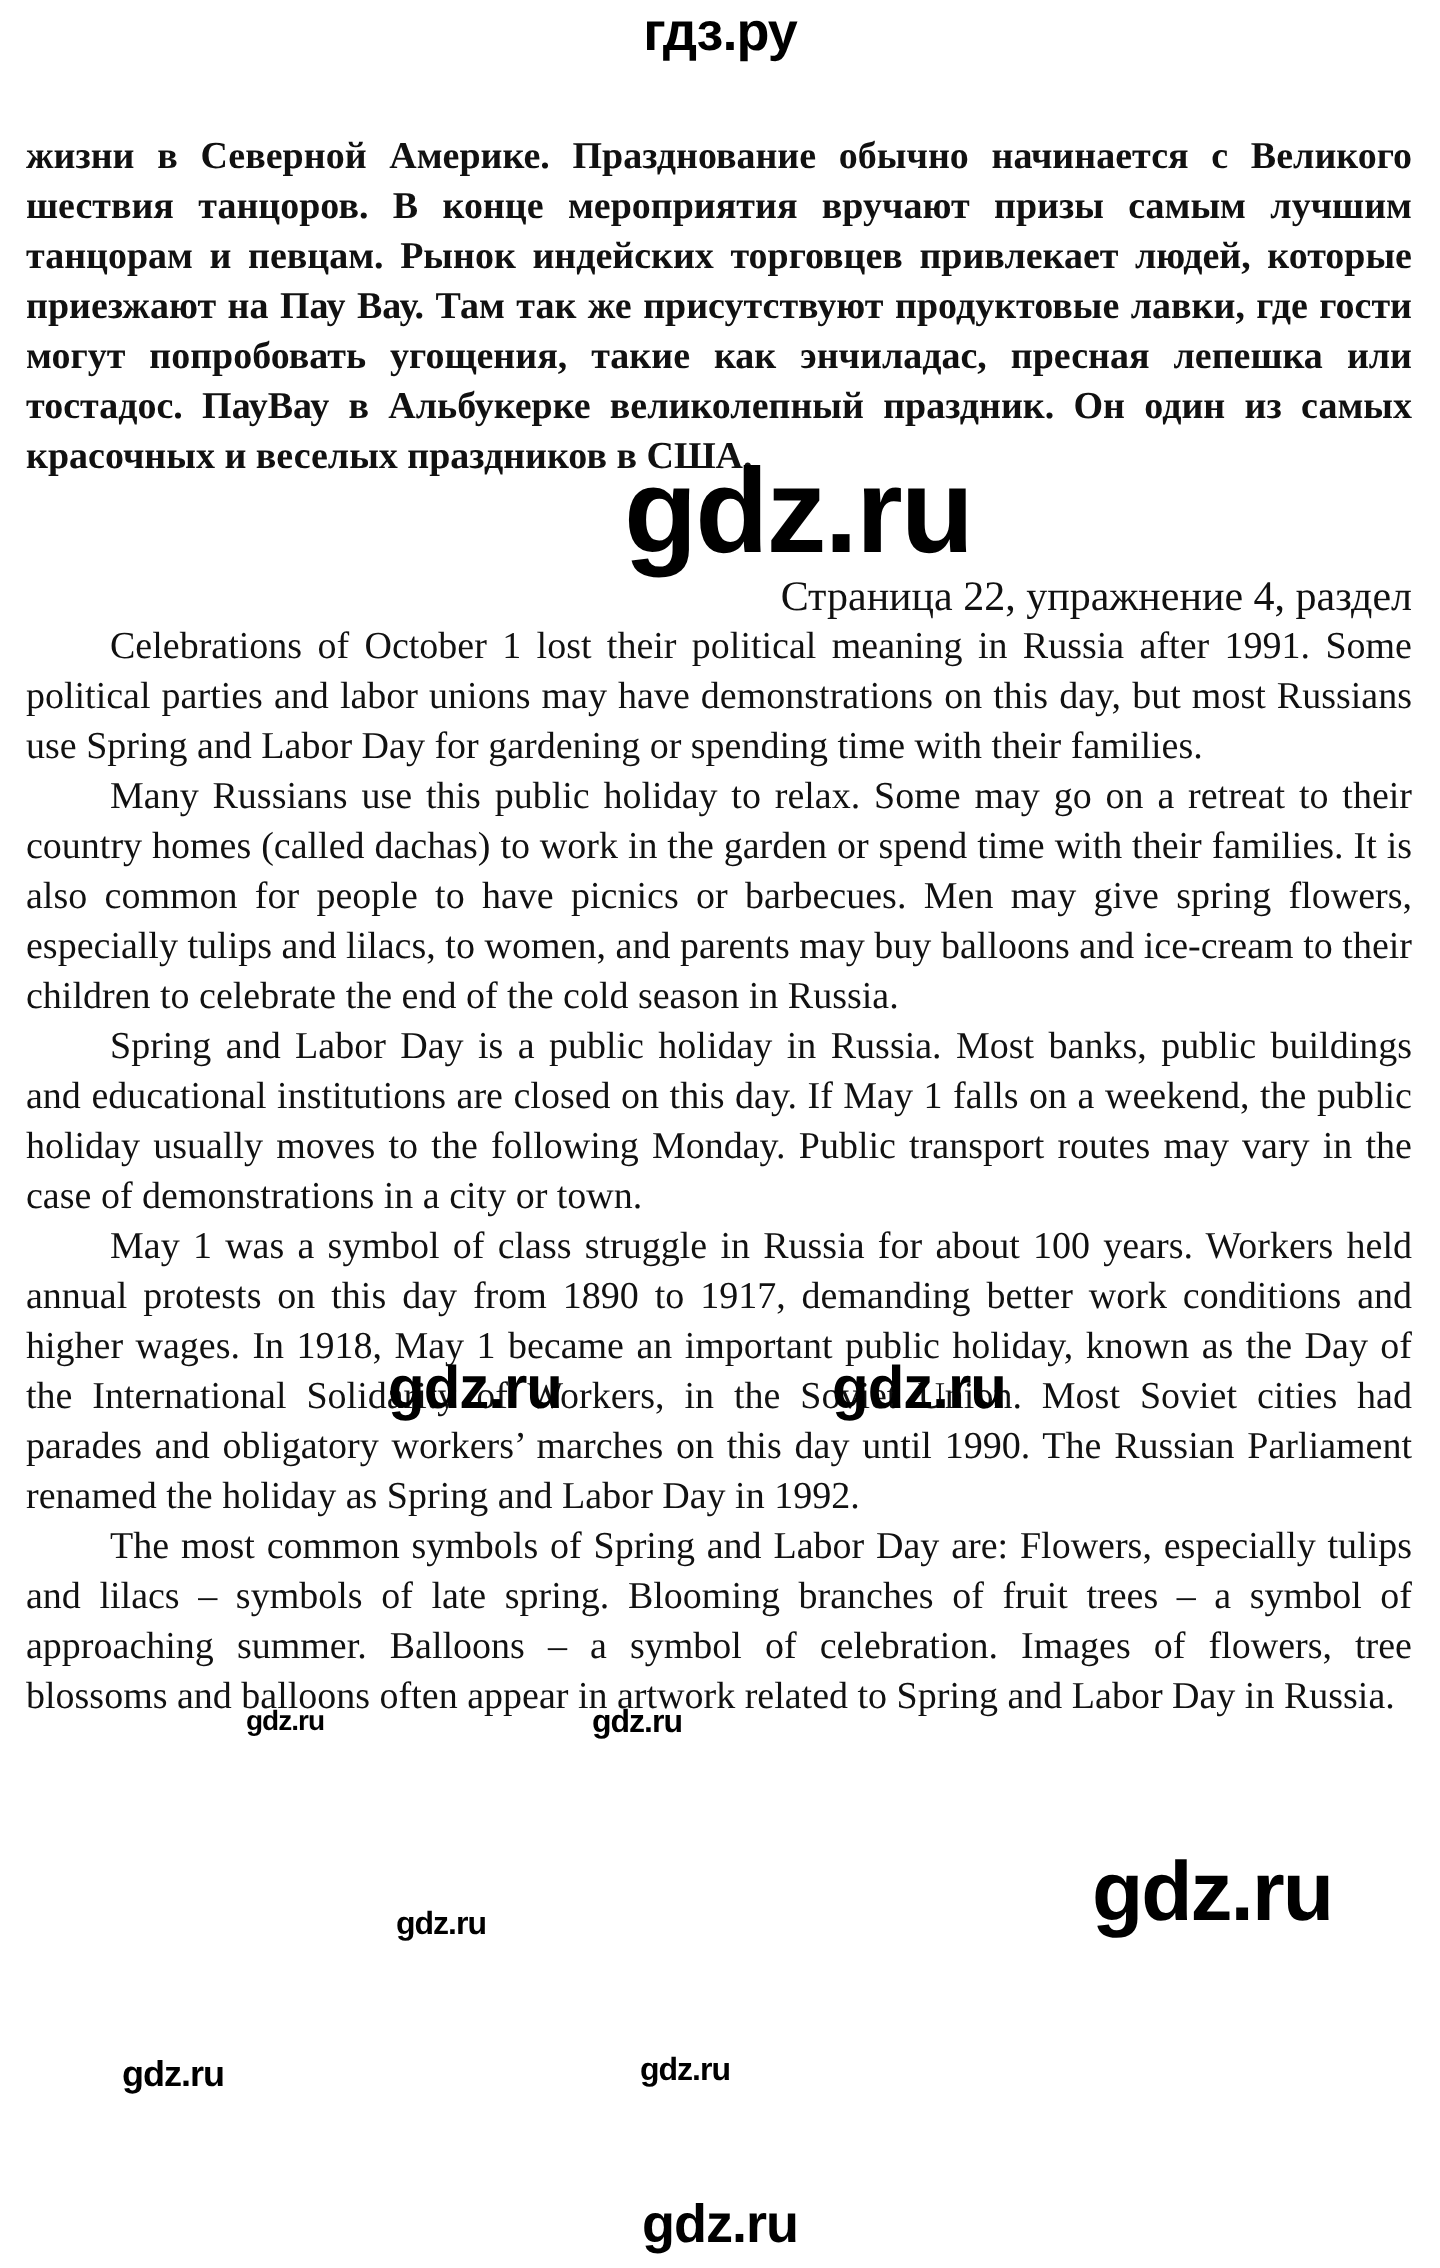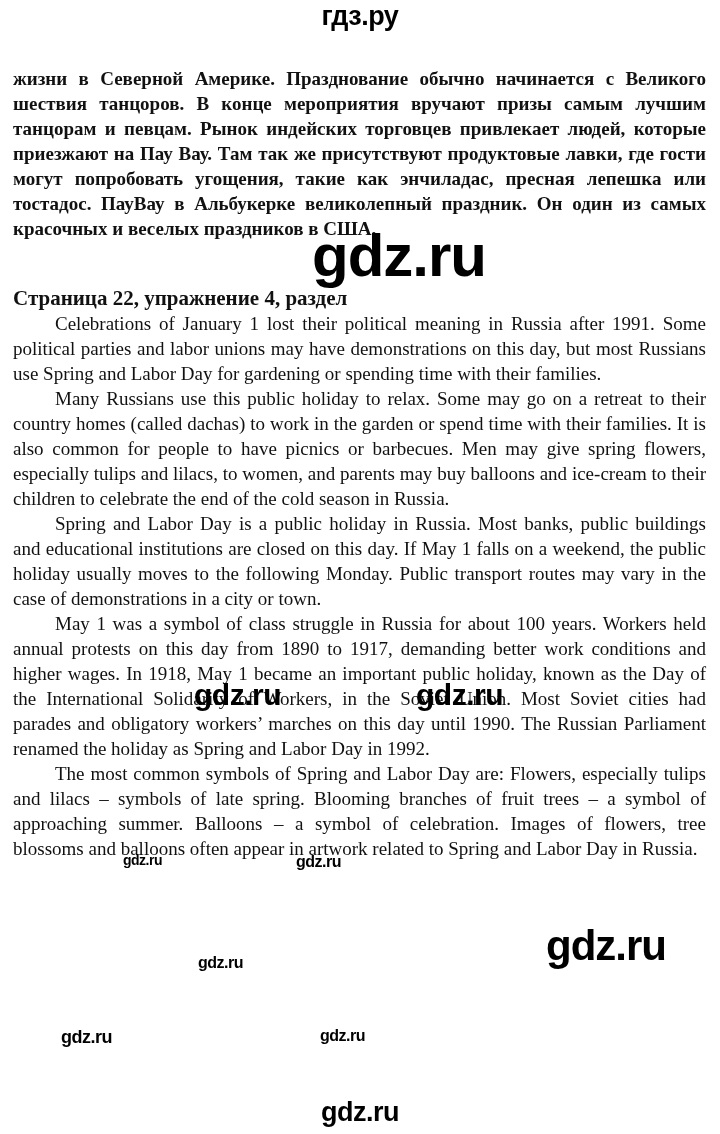--- a/index.html
+++ b/index.html
@@ -32,22 +32,22 @@
     padding: 0;
     font-size: 19px;
     line-height: 25px;
     text-align: justify;
   }
   .p-intro { margin-top: 66px; font-weight: bold; }
   .heading {
     margin-top: 45px;
     font-size: 21px;
     line-height: 25px;
-    font-weight: bold;
-    text-align: left;
+    font-weight: normal;
+    text-align: right;
     white-space: nowrap;
   }
   .p-task { margin-top: 5px; }
   .p-en { text-indent: 42px; }
   .wm {
     position: absolute;
     font-family: "Liberation Sans", sans-serif;
     font-weight: 700;
     color: #000000;
     white-space: nowrap;
@@ -71,21 +71,21 @@
 <div class="page">
 
   <div class="wm wm-top">гдз.ру</div>
 
   <div class="textcol">
     <p class="p-intro">жизни в Северной Америке. Празднование обычно начинается с Великого шествия танцоров. В конце мероприятия вручают призы самым лучшим танцорам и певцам. Рынок индейских торговцев привлекает людей, которые приезжают на Пау Вау. Там так же присутствуют продуктовые лавки, где гости могут попробовать угощения, такие как энчиладас, пресная лепешка или тостадос. ПауВау в Альбукерке великолепный праздник. Он один из самых красочных и веселых праздников в США.</p>
 
     <h2 class="heading">Страница 22, упражнение 4, раздел</h2>
 
 
-    <p class="p-en">Celebrations of January 1 lost their political meaning in Russia after 1991. Some political parties and labor unions may have demonstrations on this day, but most Russians use Spring and Labor Day for gardening or spending time with their families.</p>
+    <p class="p-en">Celebrations of October 1 lost their political meaning in Russia after 1991. Some political parties and labor unions may have demonstrations on this day, but most Russians use Spring and Labor Day for gardening or spending time with their families.</p>
     <p class="p-en">Many Russians use this public holiday to relax. Some may go on a retreat to their country homes (called dachas) to work in the garden or spend time with their families. It is also common for people to have picnics or barbecues. Men may give spring flowers, especially tulips and lilacs, to women, and parents may buy balloons and ice-cream to their children to celebrate the end of the cold season in Russia.</p>
     <p class="p-en">Spring and Labor Day is a public holiday in Russia. Most banks, public buildings and educational institutions are closed on this day. If May 1 falls on a weekend, the public holiday usually moves to the following Monday. Public transport routes may vary in the case of demonstrations in a city or town.</p>
     <p class="p-en">May 1 was a symbol of class struggle in Russia for about 100 years. Workers held annual protests on this day from 1890 to 1917, demanding better work conditions and higher wages. In 1918, May 1 became an important public holiday, known as the Day of the International Solidarity of Workers, in the Soviet Union. Most Soviet cities had parades and obligatory workers’ marches on this day until 1990. The Russian Parliament renamed the holiday as Spring and Labor Day in 1992.</p>
     <p class="p-en">The most common symbols of Spring and Labor Day are: Flowers, especially tulips and lilacs – symbols of late spring. Blooming branches of fruit trees – a symbol of approaching summer. Balloons – a symbol of celebration. Images of flowers, tree blossoms and balloons often appear in artwork related to Spring and Labor Day in Russia.</p>
   </div>
 
   <div class="wm wm-heading">gdz.ru</div>
   <div class="wm wm-mid-l">gdz.ru</div>
   <div class="wm wm-mid-r">gdz.ru</div>
   <div class="wm wm-sm-wl">gdz.ru</div>

